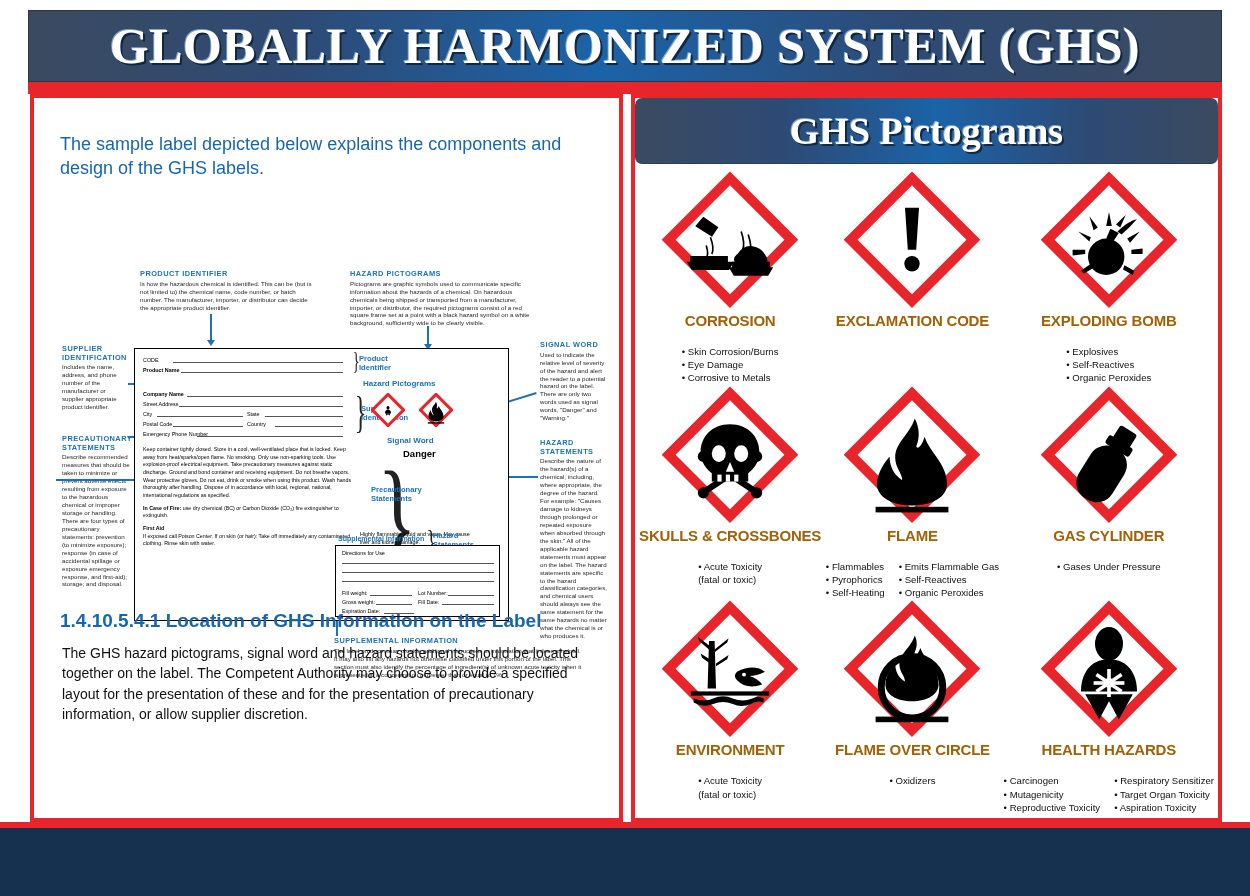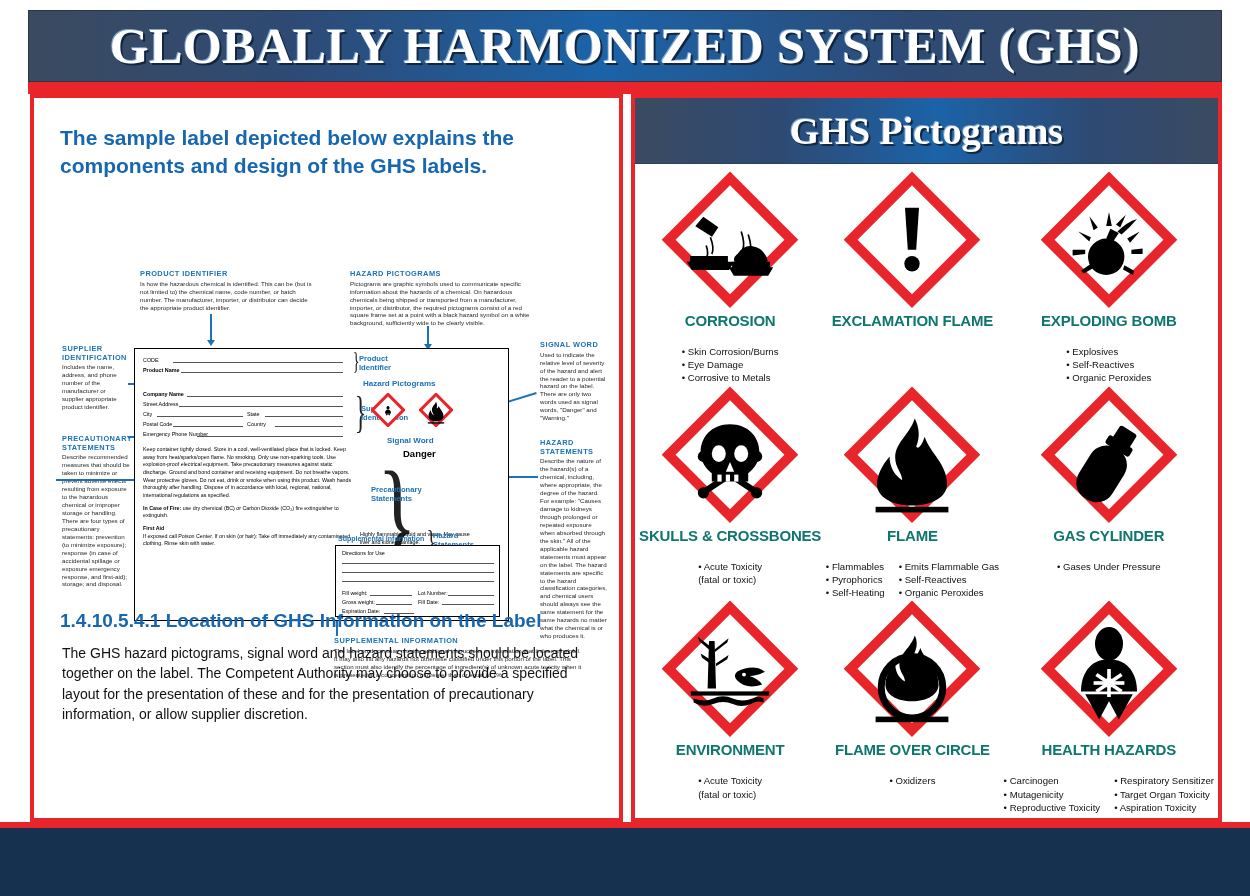--- a/index.html
+++ b/index.html
@@ -43,34 +43,34 @@
     border: 4px solid #e8252a;
   }
   .panel-left  { left: 30px;  top: 94px; width: 593px;  height: 728px; }
   .panel-right { left: 631px; top: 94px; width: 591px;  height: 728px; }
   .panel-head {
     height: 66px;
     background: linear-gradient(90deg,#3b4a60 0%, #2e4a74 25%, #1b63a8 52%, #2e4a74 78%, #3b4a60 100%);
     display: flex; align-items: center;
     border-bottom: 1px solid #27405f;
   }
-  .panel-head.center { justify-content: center; }
+  .panel-head.center { justify-content: center; border-radius: 7px; }
   .panel-head .h {
     font-family: "Liberation Serif", serif;
     font-weight: bold; font-size: 38px; color: #fff;
     text-shadow: 2px 2px 0 #14293f, -1px -1px 0 #87aacd;
     padding-left: 22px;
   }
   .panel-head.center .h { padding-left: 0; }
   .panel-body { position: relative; height: calc(100% - 66px); }
 
   
   .intro {
-    position: absolute; left: 26px; top: 26px; width: 540px;
-    color: #1767b0; font-size: 21px; font-weight: bold; line-height: 1.35;
+    position: absolute; left: 26px; top: 34px; width: 540px;
+    color: #1767b0; font-size: 18px; font-weight: normal; line-height: 1.35;
   }
   .sec-heading {
     position: absolute; left: 26px; top: 512px; width: 545px;
     color: #1767b0; font-size: 19px; font-weight: bold;
   }
   .sec-body {
     position: absolute; left: 28px; top: 545px; width: 535px;
     font-size: 14px; color: #111; line-height: 1.45;
   }
 
@@ -151,21 +151,21 @@
   .pg-grid {
     position: absolute; left: 0; top: 0; width: 100%; height: 100%;
     display: grid;
     grid-template-columns: repeat(3, 1fr);
     grid-template-rows: repeat(3, 1fr);
     padding: 6px 4px 4px 4px;
   }
   .pg-cell { display: flex; flex-direction: column; align-items: center; }
   .pg-dia { width: 140px; height: 140px; position: relative; }
   .pg-name {
-    font-size: 15px; font-weight: bold; color: #0f766e; margin-top: 2px;
+    font-size: 15px; font-weight: bold; color: #a16207; margin-top: 2px;
     text-align: center; letter-spacing: -0.2px; white-space: nowrap;
   }
   .pg-bul {
     margin-top: 16px; font-size: 9.6px; color: #111; line-height: 1.38;
     display: flex; gap: 14px; justify-content: center;
   }
   .pg-bul ul { list-style: none; }
   .pg-bul li { white-space: nowrap; }
   .pg-bul li::before { content: "• "; }
   .pg-bul li.cont::before { content: "  "; }
@@ -366,21 +366,21 @@
             </ul>
           </div>
         </div>
 
         <div class="pg-cell">
           <svg class="pg-dia" viewBox="0 0 100 100">
             <rect x="50" y="6" width="62" height="62" transform="rotate(45 50 6)" fill="#fff" stroke="#e8252a" stroke-width="7"></rect>
             <path d="M45 27 h10 l-2 30 h-6 z" fill="#000"></path>
             <circle cx="50" cy="67" r="5.5" fill="#000"></circle>
           </svg>
-          <div class="pg-name">EXCLAMATION FLAME</div>
+          <div class="pg-name">EXCLAMATION CODE</div>
         </div>
 
         <div class="pg-cell">
           <svg class="pg-dia" viewBox="0 0 100 100">
             <rect x="50" y="6" width="62" height="62" transform="rotate(45 50 6)" fill="#fff" stroke="#e8252a" stroke-width="7"></rect>
             <g fill="#000">
               <circle cx="48" cy="62" r="13"></circle>
               <path d="M48 49 l3 -7 l6 3 l-4 6 z"></path>
               <path d="M56 44 q7 -7 14 -9 q-5 6 -11 11 z"></path>
               <path d="M50 30 l2 10 l-4 0 z"></path>

